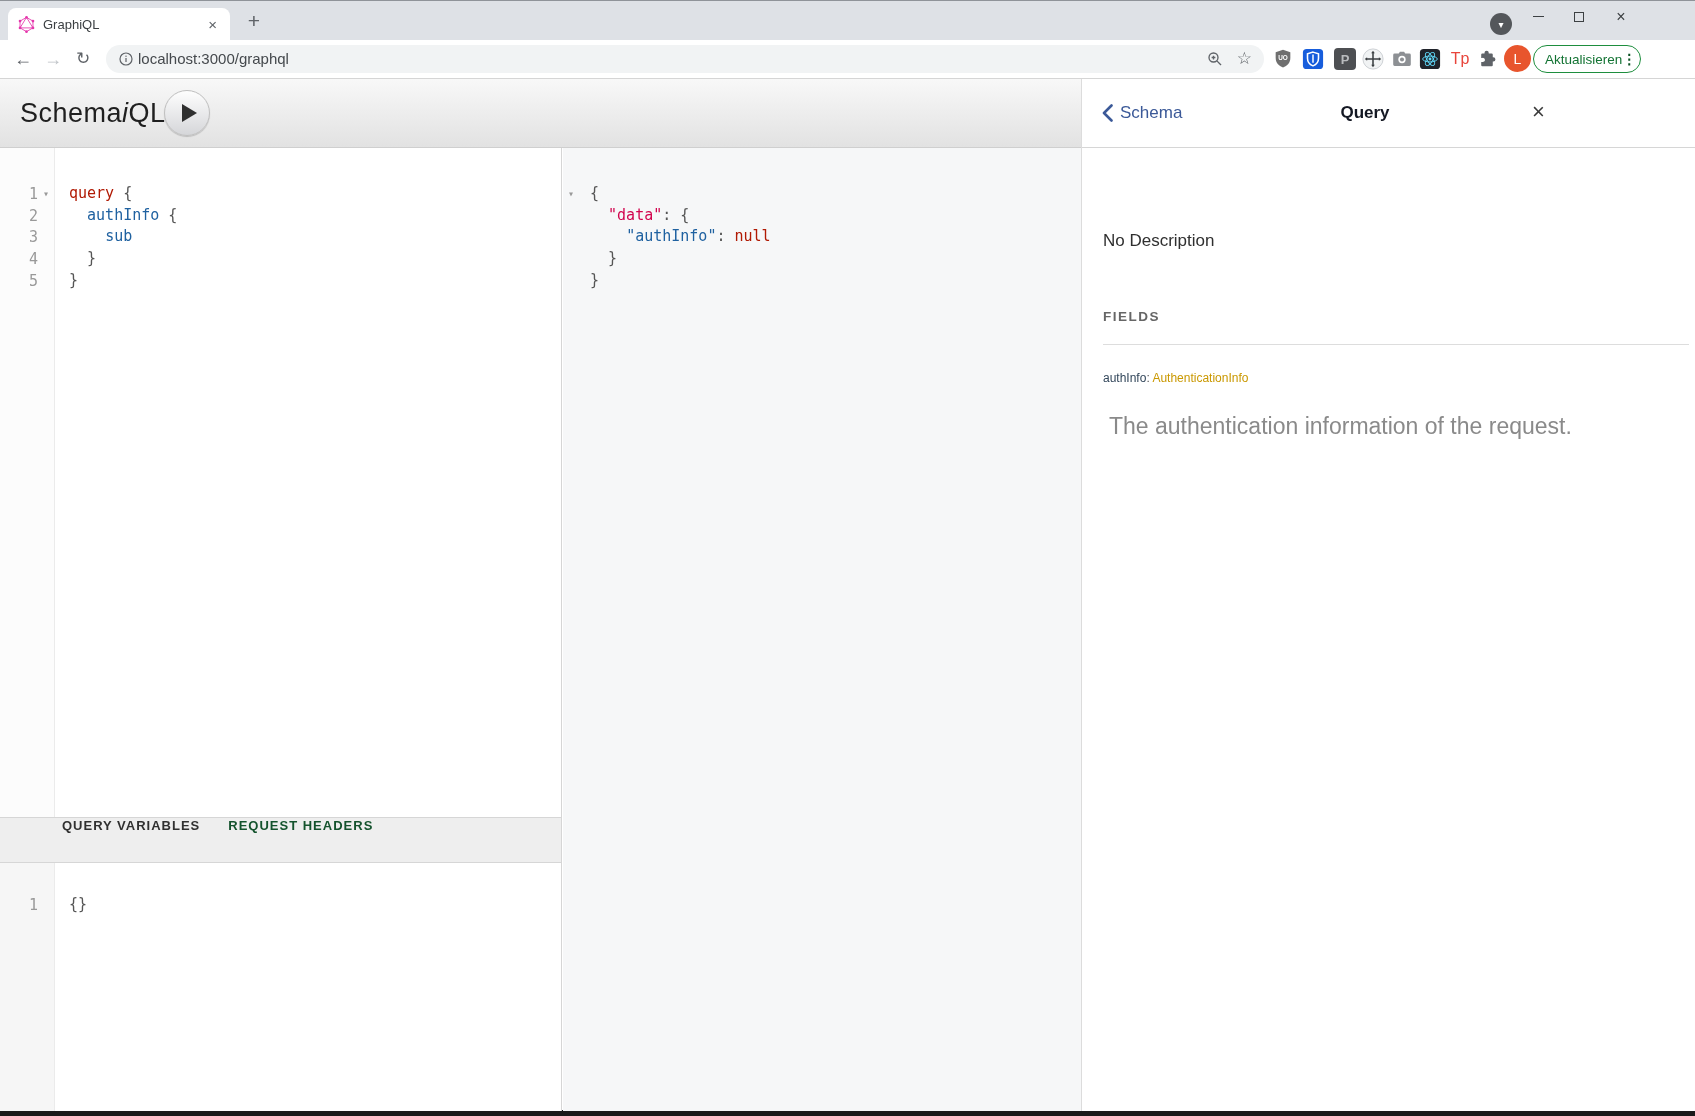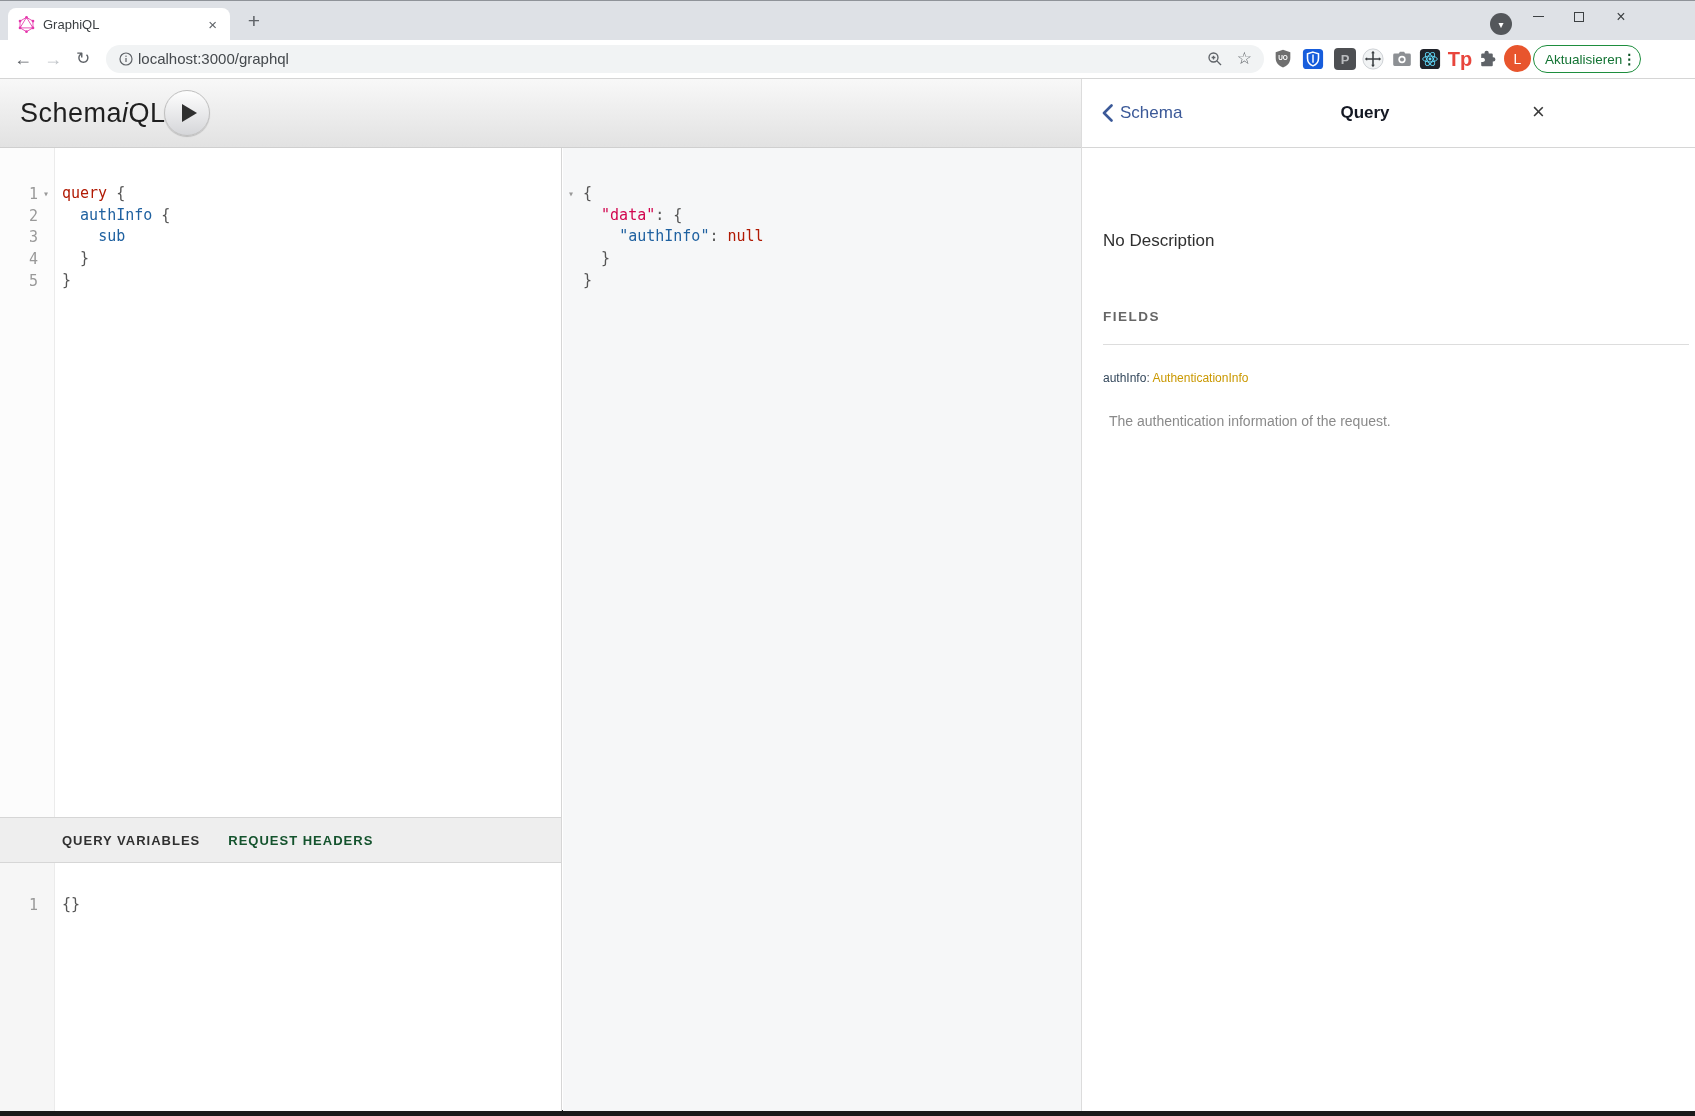--- a/index.html
+++ b/index.html
@@ -25,21 +25,21 @@
   .nav-reload { left:70px; font-size:17px; }
   .addressbar { position:absolute; left:106px; top:5px; width:1158px; height:28px; background:#f1f3f4; border-radius:14px; }
   .info-ico { position:absolute; left:12px; top:6px; width:16px; height:16px; }
   .url-text { position:absolute; left:32px; top:5px; font-size:15px; color:#45494d; }
   .zoom-ico { position:absolute; right:40px; top:5px; width:18px; height:18px; }
   .star-ico { position:absolute; right:12px; top:3px; font-size:17px; color:#5f6368; }
   .ext { position:absolute; top:7px; width:24px; height:24px; display:flex; align-items:center; justify-content:center; }
   .ext svg { width:22px; height:22px; }
   .ext-sq { border-radius:4px; width:22px; height:22px; display:flex; align-items:center; justify-content:center; }
   .ext-p { background:#4d4f52; color:#b9bbbd; font-size:13px; font-weight:bold; }
-  .ext-tp { color:#e8453c; font-weight:bold; font-size:20px; }
+  .ext-tp { color:#e8453c; font-weight:normal; font-size:16px; }
   .avatar { position:absolute; left:1504px; top:5px; width:27px; height:27px; border-radius:50%; background:#e8552d; color:#fff; font-size:14px; display:flex; align-items:center; justify-content:center; }
   .update-pill { position:absolute; left:1533px; top:5px; width:108px; height:28px; border:1.5px solid #1e8e3e; border-radius:14px; background:#fff; display:flex; align-items:center; }
   .update-label { font-size:13.5px; color:#137333; margin-left:11px; flex:1; }
   .update-kebab { color:#0b5223; font-size:14px; font-weight:bold; margin-right:7px; }
 
   
   .app { position:relative; height:1032px; border-top:1px solid #d5d5d5; }
   .gql-topbar { position:absolute; left:0; top:0; width:1081px; height:69px; background:linear-gradient(#f8f8f8,#e2e2e2); border-bottom:1px solid #cfcfcf; }
   .gql-logo { position:absolute; left:20px; top:0; height:68px; line-height:68px; font-size:27px; color:#1f1f1f; letter-spacing:0.5px; }
   .gql-logo em { font-style:italic; }
@@ -49,30 +49,30 @@
   .gql-btn { height:38px; padding:0 19px; font-family:"Liberation Sans",sans-serif; font-size:17px; color:#4d4d4d; background:linear-gradient(#fdfdfd,#e7e7e9); border:1px solid #c6c6c6; border-radius:4px; box-shadow:0 1px 0 rgba(255,255,255,.7); }
 
   
   .editor-left { position:absolute; left:0; top:69px; width:562px; height:963px; background:#fff; border-right:1px solid #d6d6d6; }
   .editor { display:flex; font-family:"DejaVu Sans Mono", monospace; font-size:15px; }
   .gutter { flex:0 0 55px; background:#fcfcfc; border-right:1px solid #ebebeb; }
   .gline { height:21.7px; display:flex; align-items:center; }
   .lnum { flex:0 0 38px; text-align:right; color:#999; }
   .fold { flex:0 0 16px; text-align:center; color:#999; font-size:10px; }
   .code { flex:1; padding-left:7px; }
-  .cline { height:21.7px; line-height:21.7px; white-space:pre; }
+  .cline { height:21.7px; line-height:21.7px; white-space:pre;margin-left:7px; }
   .tok-keyword { color:#B11A04; }
   .tok-property { color:#1F61A0; }
   .tok-def { color:#D2054E; }
   .tok-punct { color:#555555; }
 
   .qeditor { position:absolute; left:0; top:0; width:100%; height:669px; }
   .qeditor .gutter, .qeditor .code { padding-top:35px; }
 
-  .varbar { position:absolute; left:0; top:669px; width:100%; height:46px; background:#eeeeee; border-top:1px solid #d6d6d6; border-bottom:1px solid #d6d6d6; display:flex; align-items:center; padding-left:62px; gap:28px; }
+  .varbar { position:absolute; left:0; top:669px; width:100%; height:46px; background:#eeeeee; border-top:1px solid #d6d6d6; border-bottom:1px solid #d6d6d6; display:flex; padding-left:62px; gap:28px; }
   .var-tab { font-size:13px; font-weight:bold; letter-spacing:1px; color:#14532d; }
   .var-tab.active { color:#303030; }
 
   .veditor { position:absolute; left:0; top:715px; width:100%; height:248px; }
   .veditor .gutter { background:#f6f6f6; }
   .veditor .gutter, .veditor .code { padding-top:31px; }
 
   .response { position:absolute; left:563px; top:69px; width:518px; height:963px; background:#f6f7f8; }
   .reditor .gutter { flex:0 0 20px; background:transparent; border-right:none; }
   .reditor .gutter, .reditor .code { padding-top:35px; }
@@ -87,21 +87,21 @@
   .doc-search { position:absolute; left:21px; top:69px; width:586px; height:63px; border-bottom:1px solid #d9d9d9; display:flex; align-items:center; gap:10px; }
   .doc-search input { border:none; outline:none; background:transparent; font-family:"Liberation Sans",sans-serif; font-size:17px; color:#333; width:480px; }
   .doc-search input::placeholder { color:#a5a5a5; }
   .no-desc { position:absolute; left:21px; top:152px; font-size:17px; color:#2f2f2f; }
   .fields-hdr { position:absolute; left:21px; top:230px; font-size:13.5px; font-weight:bold; letter-spacing:1.5px; color:#666; }
   .fields-line { position:absolute; left:21px; top:265px; width:586px; border-bottom:1px solid #ddd; }
   .doc-field { position:absolute; left:21px; top:292px; font-size:12px; }
   .doc-field .fname { color:#33475B; }
   .doc-field .fsep { color:#555; }
   .doc-field .ftype { color:#CA9800; }
-  .doc-field-desc { position:absolute; left:27px; top:334px; font-size:14px; color:#8a8a8a; }
+  .doc-field-desc { position:absolute; left:27px; top:334px; font-size:23px; color:#8a8a8a; }
 
   .bottombar { height:6px; background:#1a1a1a; }
 </style>
 </head>
 <body>
 
 <div class="tabstrip">
   <div class="tab">
     <span class="favicon">
       <svg viewBox="0 0 100 100">

